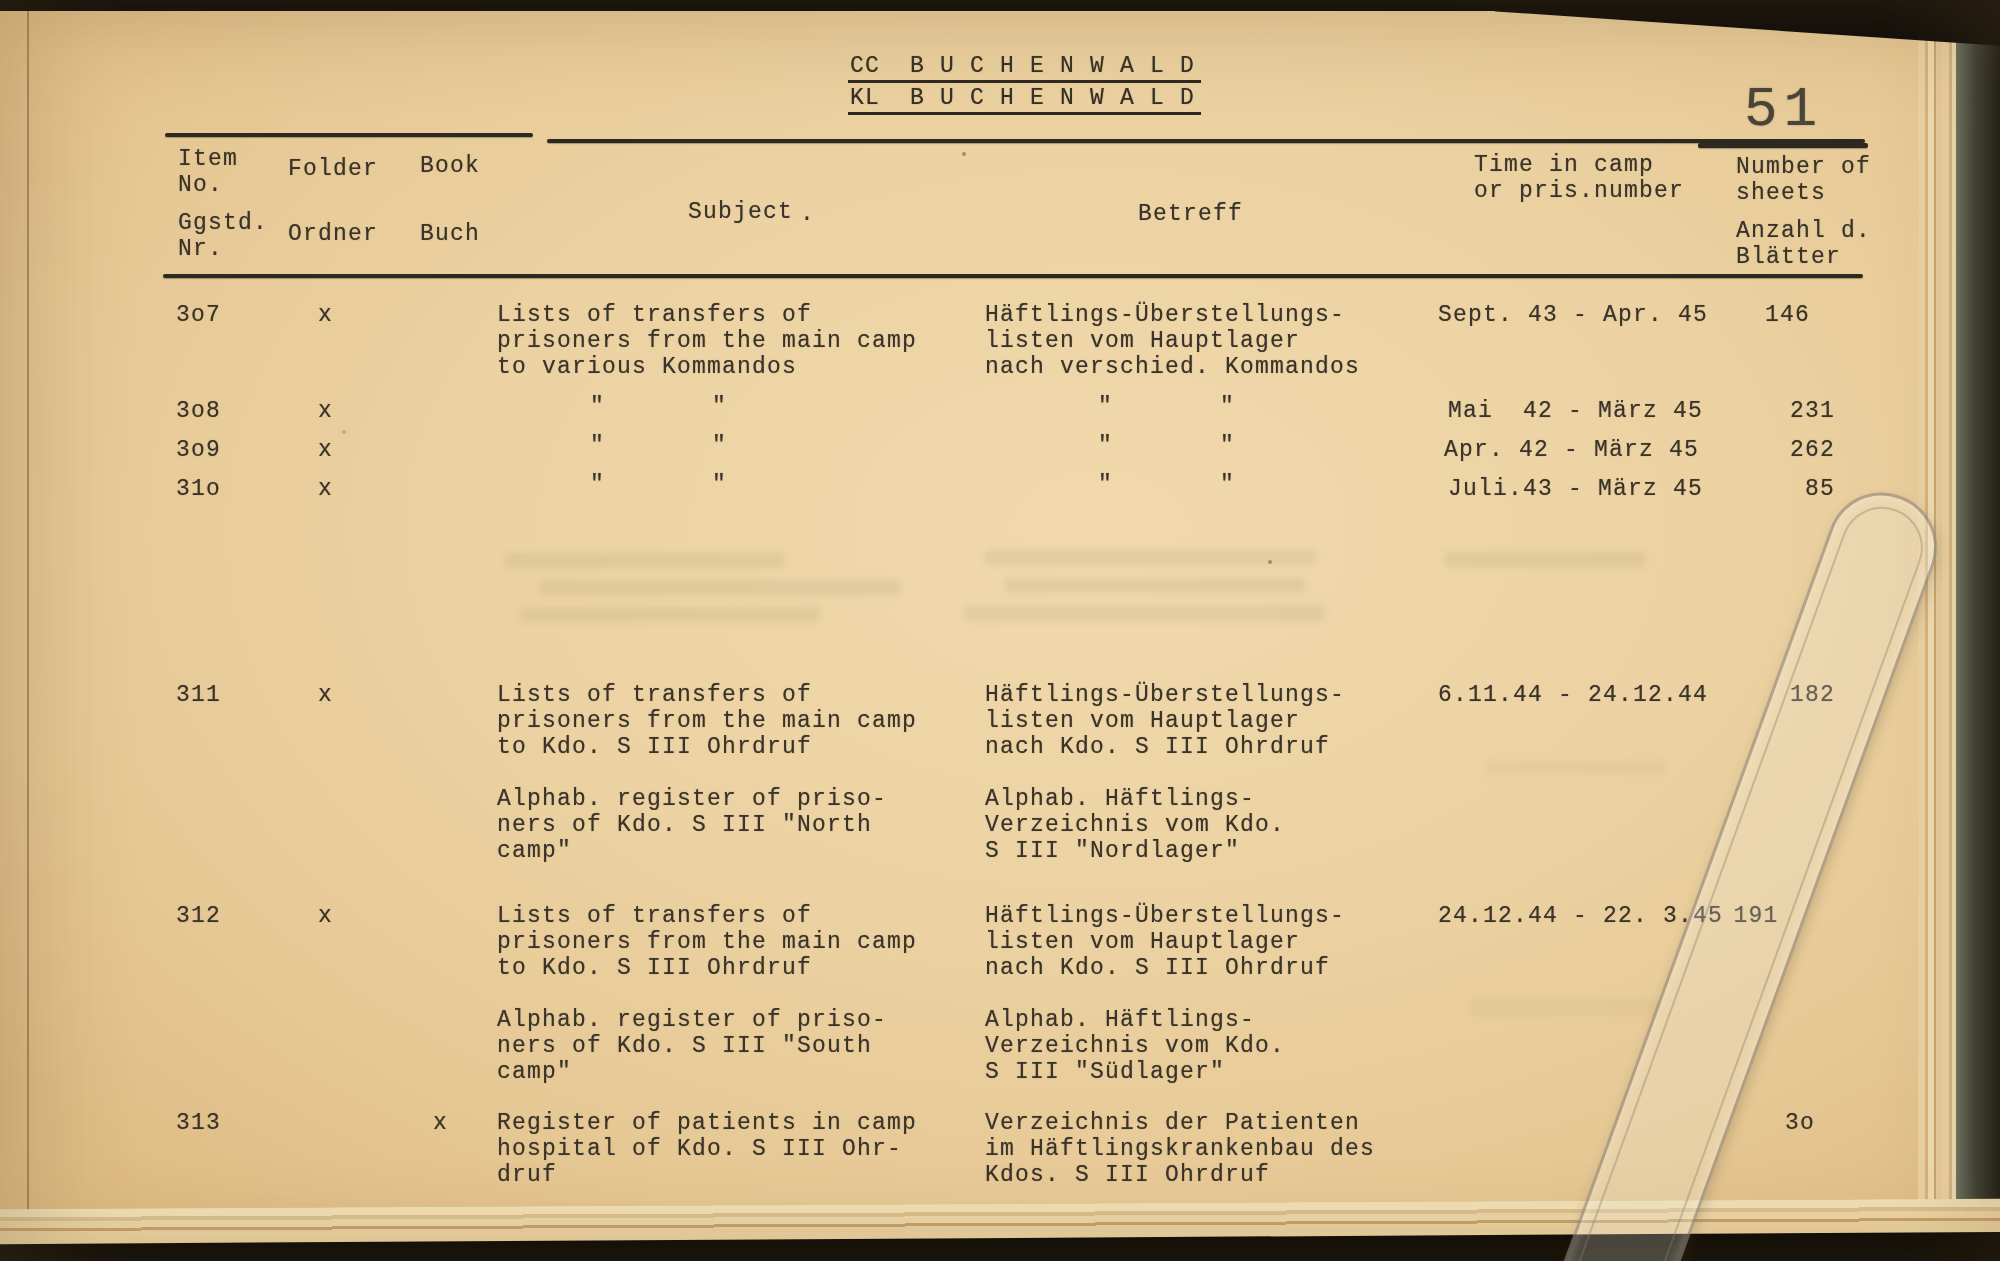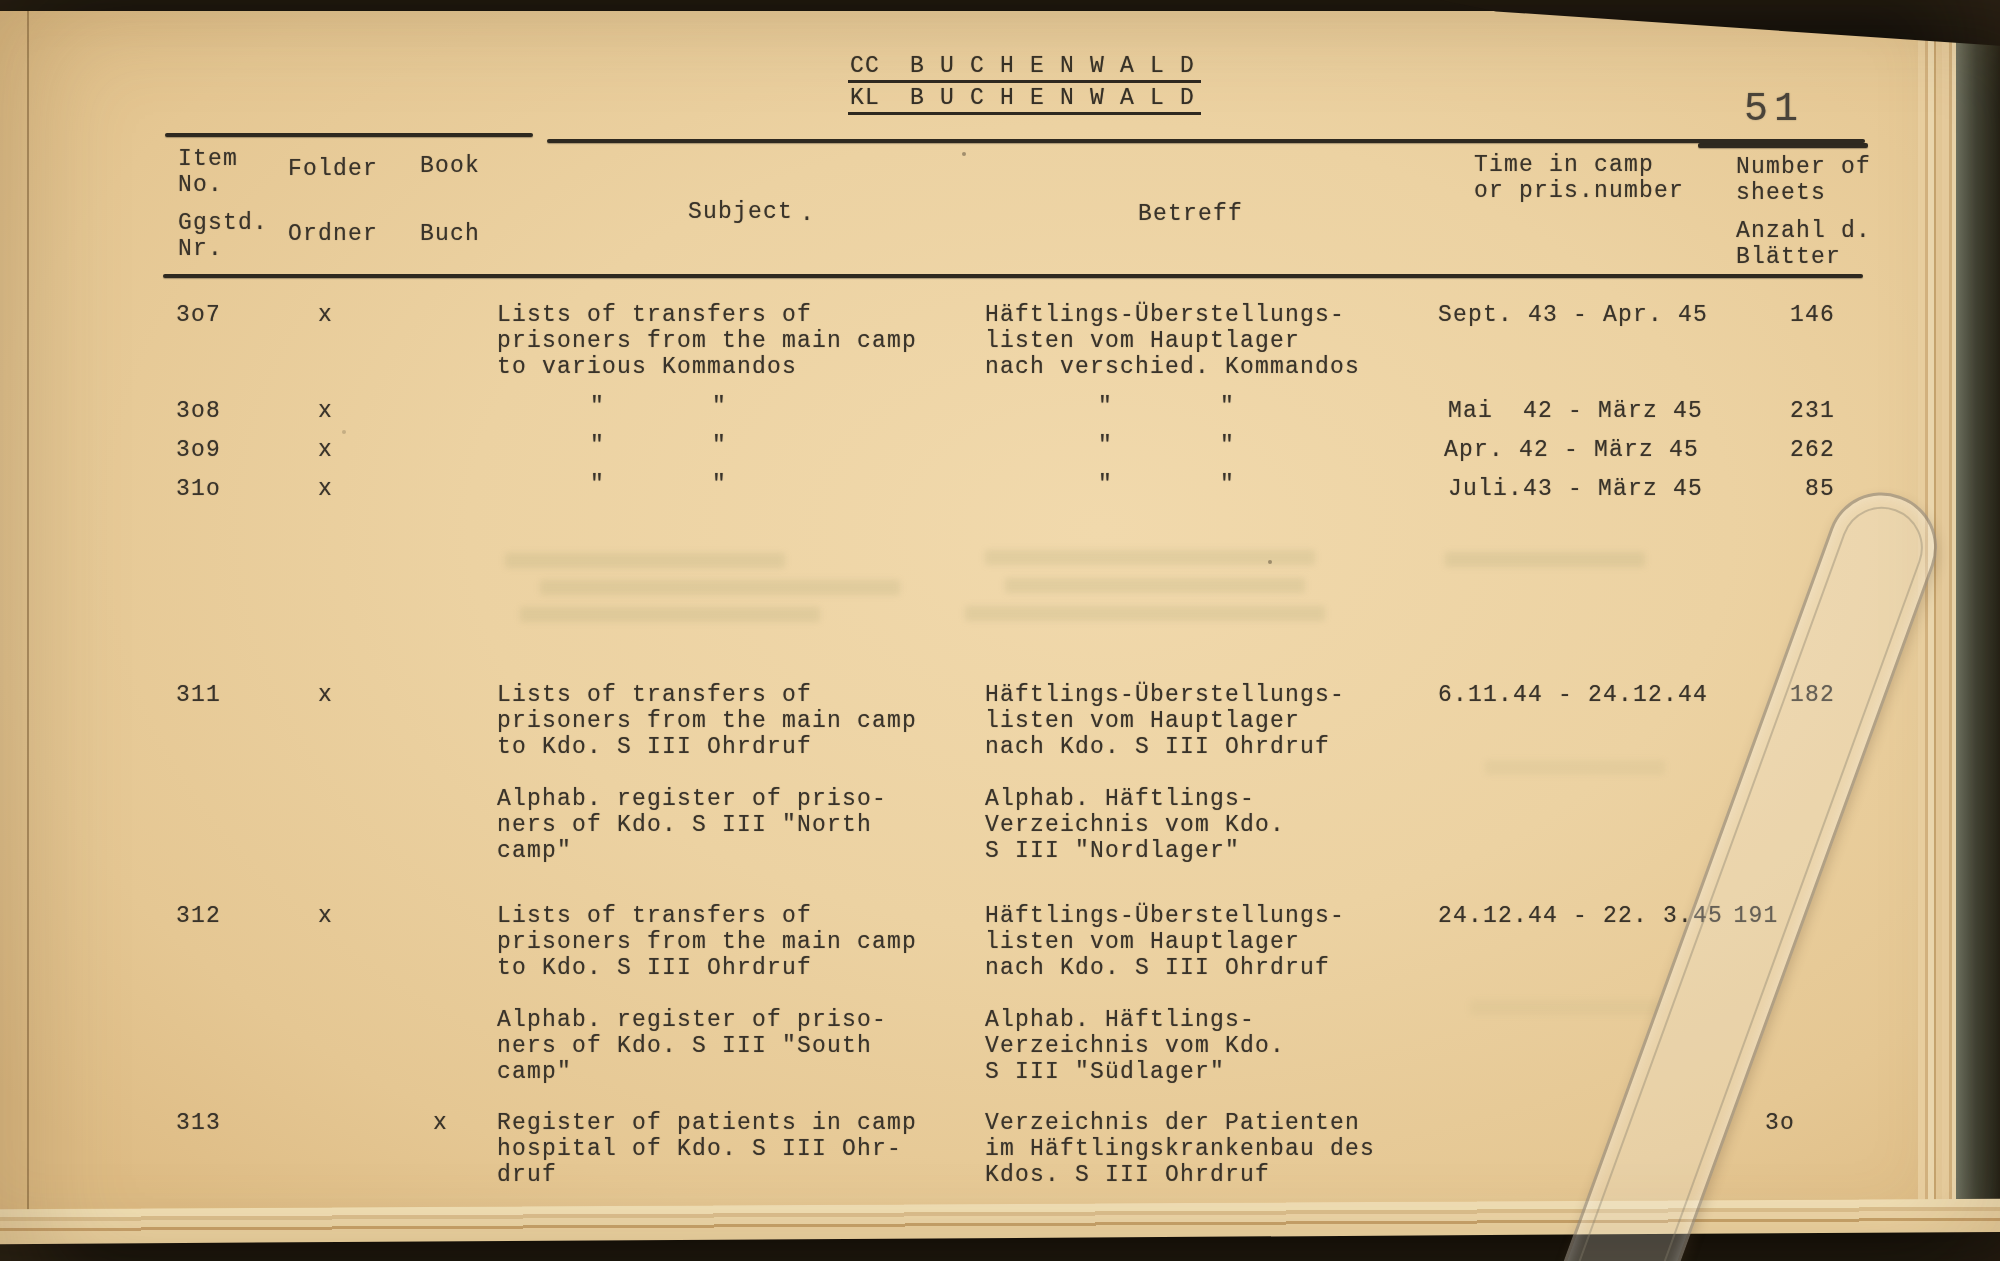--- a/index.html
+++ b/index.html
@@ -35,21 +35,21 @@
   
   .ghost{position:absolute;background:rgba(148,150,102,.16);filter:blur(3px);border-radius:3px;height:15px;}
   
   .cell,.hdr{
     position:absolute;font-size:23px;line-height:26px;letter-spacing:1.2px;
     white-space:pre-wrap;color:#39332a;text-shadow:0 0 1px rgba(57,51,42,.5);
   }
   .rule{position:absolute;height:4px;background:#2e2920;border-radius:2px;box-shadow:0 1px 1px rgba(46,41,32,.35);}
   .title-line{position:absolute;left:848px;border-bottom:3px solid #2e2920;padding:0 6px 2px 2px;
     font-size:23px;line-height:24px;letter-spacing:1.2px;white-space:pre;color:#35302            7;color:#353027;text-shadow:0 0 1px rgba(53,48,39,.55);}
-  .pagenum{position:absolute;left:1744px;top:82px;font-size:40px;line-height:56px;letter-spacing:6px;
+  .pagenum{position:absolute;left:1744px;top:82px;font-size:56px;line-height:56px;letter-spacing:6px;
     color:#4a443a;text-shadow:0 0 1.5px rgba(74,68,58,.6);}
   .speck{position:absolute;width:4px;height:4px;border-radius:50%;background:rgba(70,60,45,.45);}
 </style>
 </head>
 <body>
 
 <div class="doc">
 
   <div class="edge-left"></div>
   <div class="edge-left-crease"></div>
@@ -101,21 +101,21 @@
   <div>
     <div class="cell" style="left:176px;top:302px">3o7</div>
     <div class="cell" style="left:318px;top:302px">x</div>
     <div class="cell" style="left:497px;top:302px;width:470px">Lists of transfers of
 prisoners from the main camp
 to various Kommandos</div>
     <div class="cell" style="left:985px;top:302px;width:440px">Häftlings-Überstellungs-
 listen vom Hauptlager
 nach verschied. Kommandos</div>
     <div class="cell" style="left:1438px;top:302px">Sept. 43 - Apr. 45</div>
-    <div class="cell" style="left:1765px;top:302px;width:70px;text-align:right">146</div>
+    <div class="cell" style="left:1765px;top:302px;width:70px;">146</div>
   </div>
 
   <div>
     <div class="cell" style="left:176px;top:398px">3o8</div>
     <div class="cell" style="left:318px;top:398px">x</div>
     <div class="cell" style="left:590px;top:394px">"</div>
     <div class="cell" style="left:712px;top:394px">"</div>
     <div class="cell" style="left:1098px;top:394px">"</div>
     <div class="cell" style="left:1220px;top:394px">"</div>
     <div class="cell" style="left:1448px;top:398px">Mai  42 - März 45</div>
@@ -188,21 +188,21 @@
 
   <div>
     <div class="cell" style="left:176px;top:1110px">313</div>
     <div class="cell" style="left:433px;top:1110px">x</div>
     <div class="cell" style="left:497px;top:1110px;width:470px">Register of patients in camp
 hospital of Kdo. S III Ohr-
 druf</div>
     <div class="cell" style="left:985px;top:1110px;width:440px">Verzeichnis der Patienten
 im Häftlingskrankenbau des
 Kdos. S III Ohrdruf</div>
-    <div class="cell" style="left:1765px;top:1110px;width:70px;text-align:left">3o</div>
+    <div class="cell" style="left:1765px;top:1110px;width:70px;text-align:center">3o</div>
   </div>
 
   <div class="speck" style="left:962px;top:152px"></div>
   <div class="speck" style="left:1268px;top:560px"></div>
   <div class="speck" style="left:342px;top:430px;opacity:.5"></div>
 
   <div class="clip">
     <div class="clip-inner"></div>
   </div>
 

